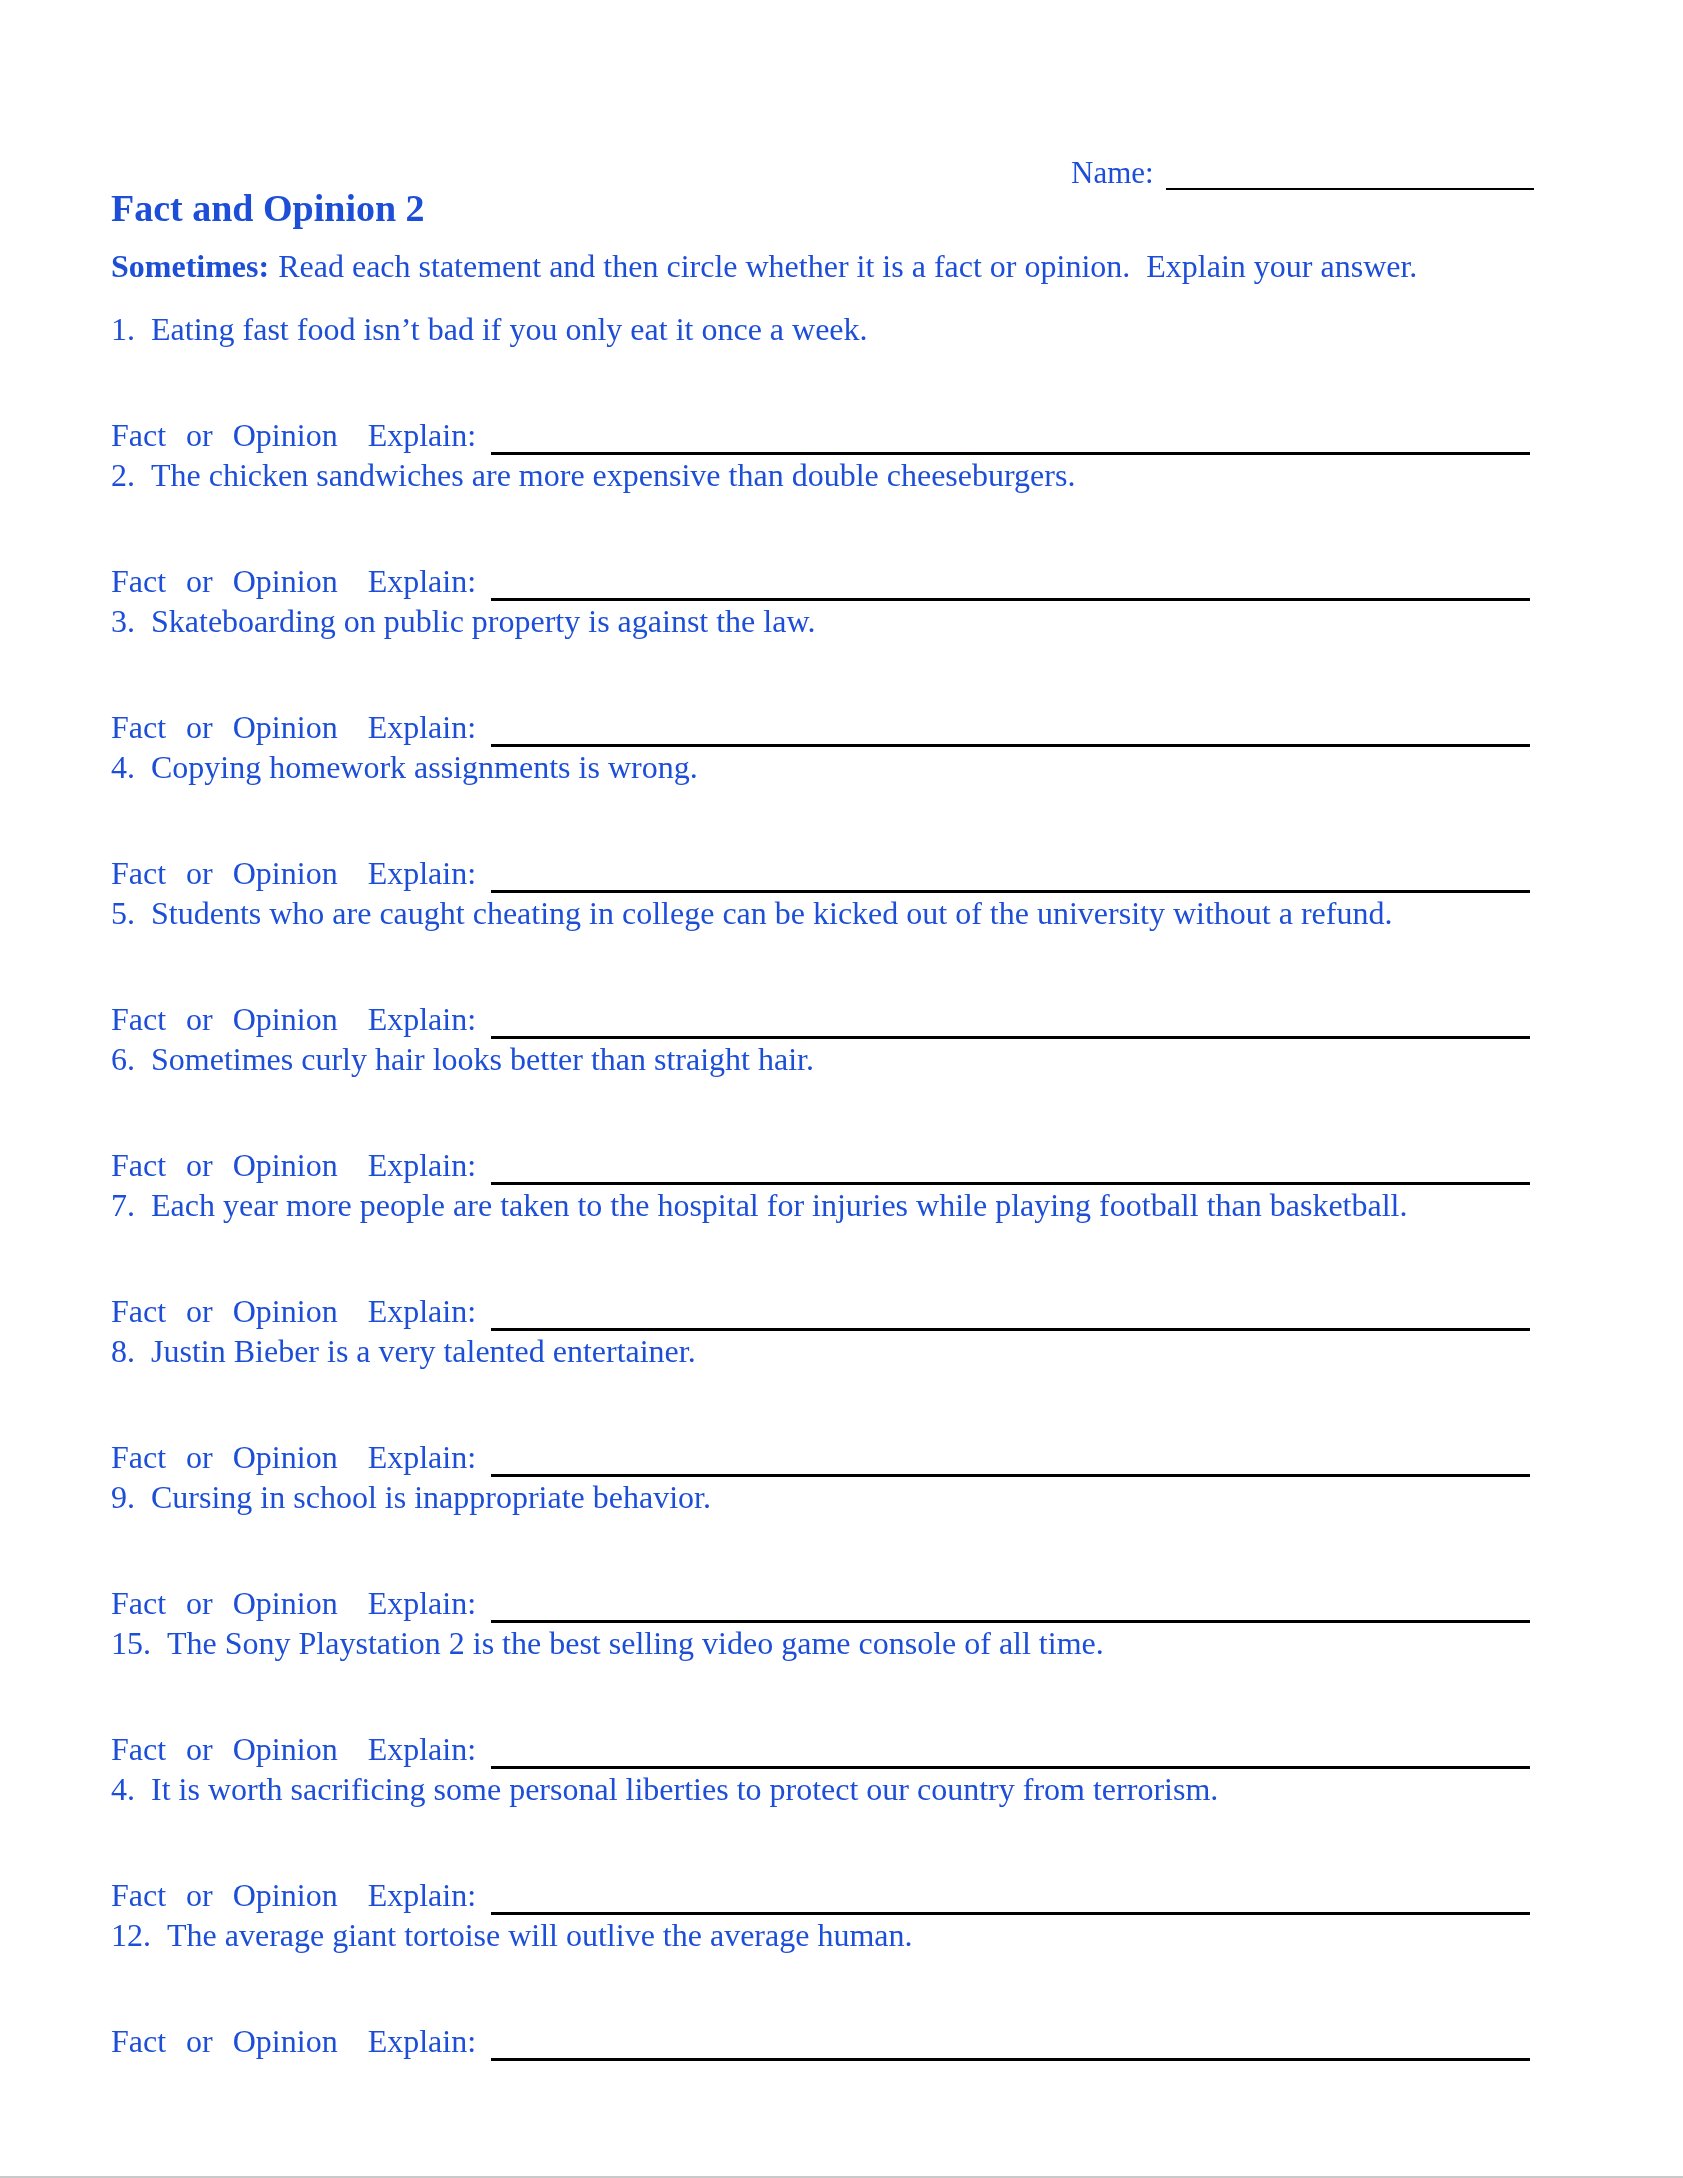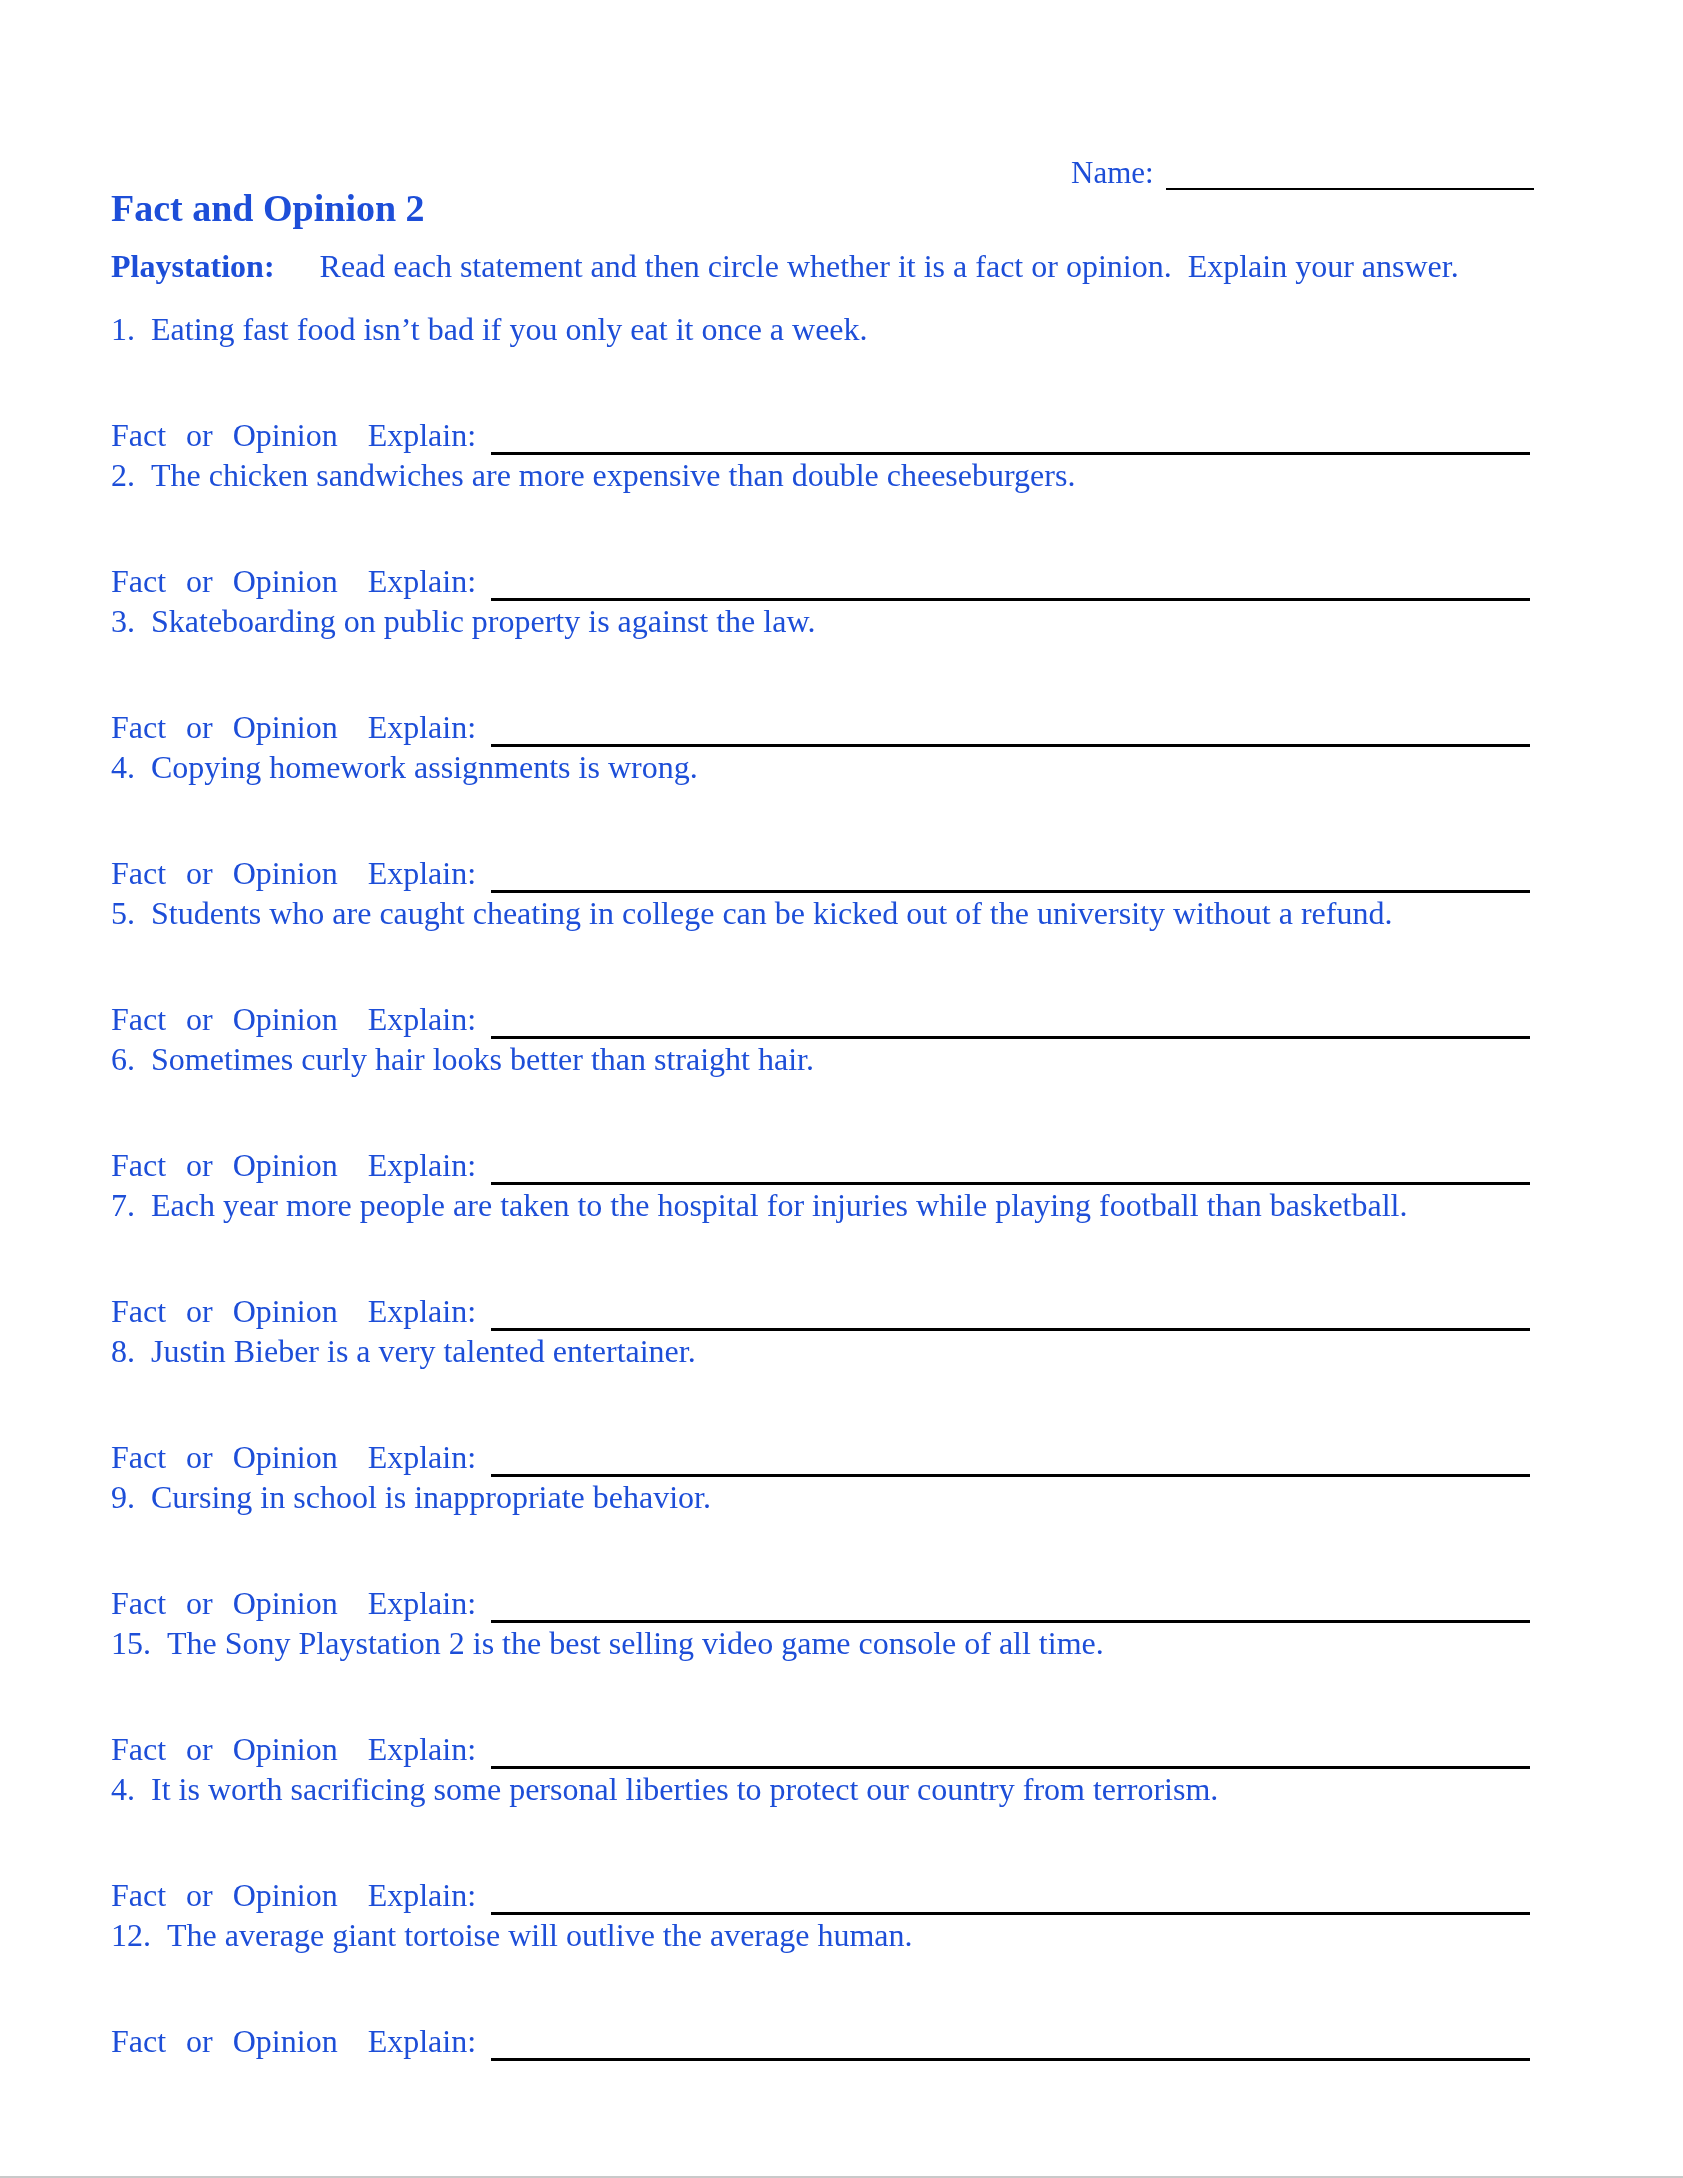--- a/index.html
+++ b/index.html
@@ -52,21 +52,20 @@
     margin: 0;
     font-size: 32px;
     line-height: 40px;
   }
   .directions .dir-label {
     font-weight: 700;
     margin-right: 9px;
   }
   .directions .dir-text {
     white-space: pre-wrap;
-    margin-left: 36px;
   }
   .questions {
     position: absolute;
     top: 309px;
     left: 111px;
     width: 1419px;
   }
   .q-row {
     height: 73px;
     font-size: 32px;
@@ -97,21 +96,21 @@
 
 <div class="page">
 
   <div class="name-row">
       <span class="name-label">Name:</span>
       <span class="name-line"></span>
     </div>
 
   <h1 class="title">Fact and Opinion 2</h1>
 
-  <p class="directions"><span class="dir-label">Playstation:</span><span class="dir-text">Read each statement and then circle whether it is a fact or opinion.  Explain your answer.</span></p>
+  <p class="directions"><span class="dir-label">Sometimes:</span><span class="dir-text">Read each statement and then circle whether it is a fact or opinion.  Explain your answer.</span></p>
 
   <div class="questions">
   <div class="q-row"><span class="q-num">1.</span><span class="q-text">Eating fast food isn’t bad if you only eat it once a week.</span></div>
   <div class="a-row">
         <span class="fact-label">Fact</span>
         <span class="or-label">or</span>
         <span class="opinion-label">Opinion</span>
         <span class="explain-label">Explain:</span>
         <span class="answer-line"></span>
       </div>

